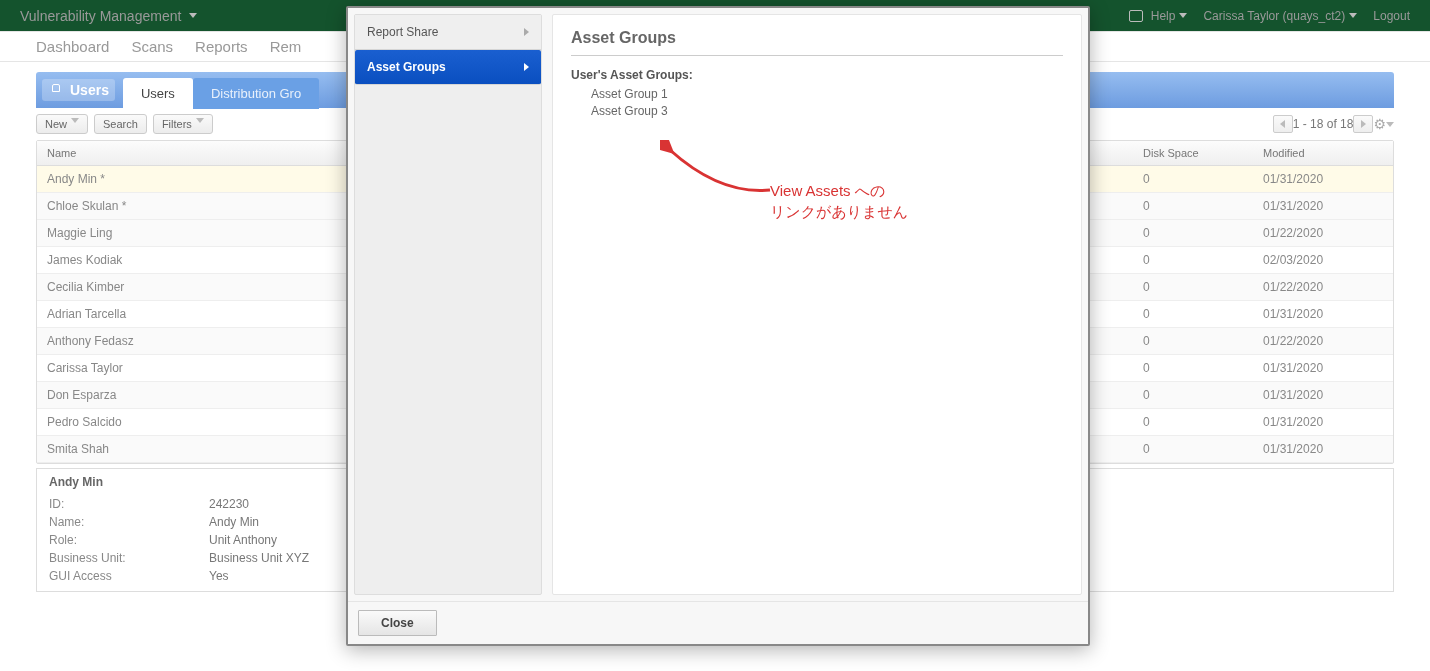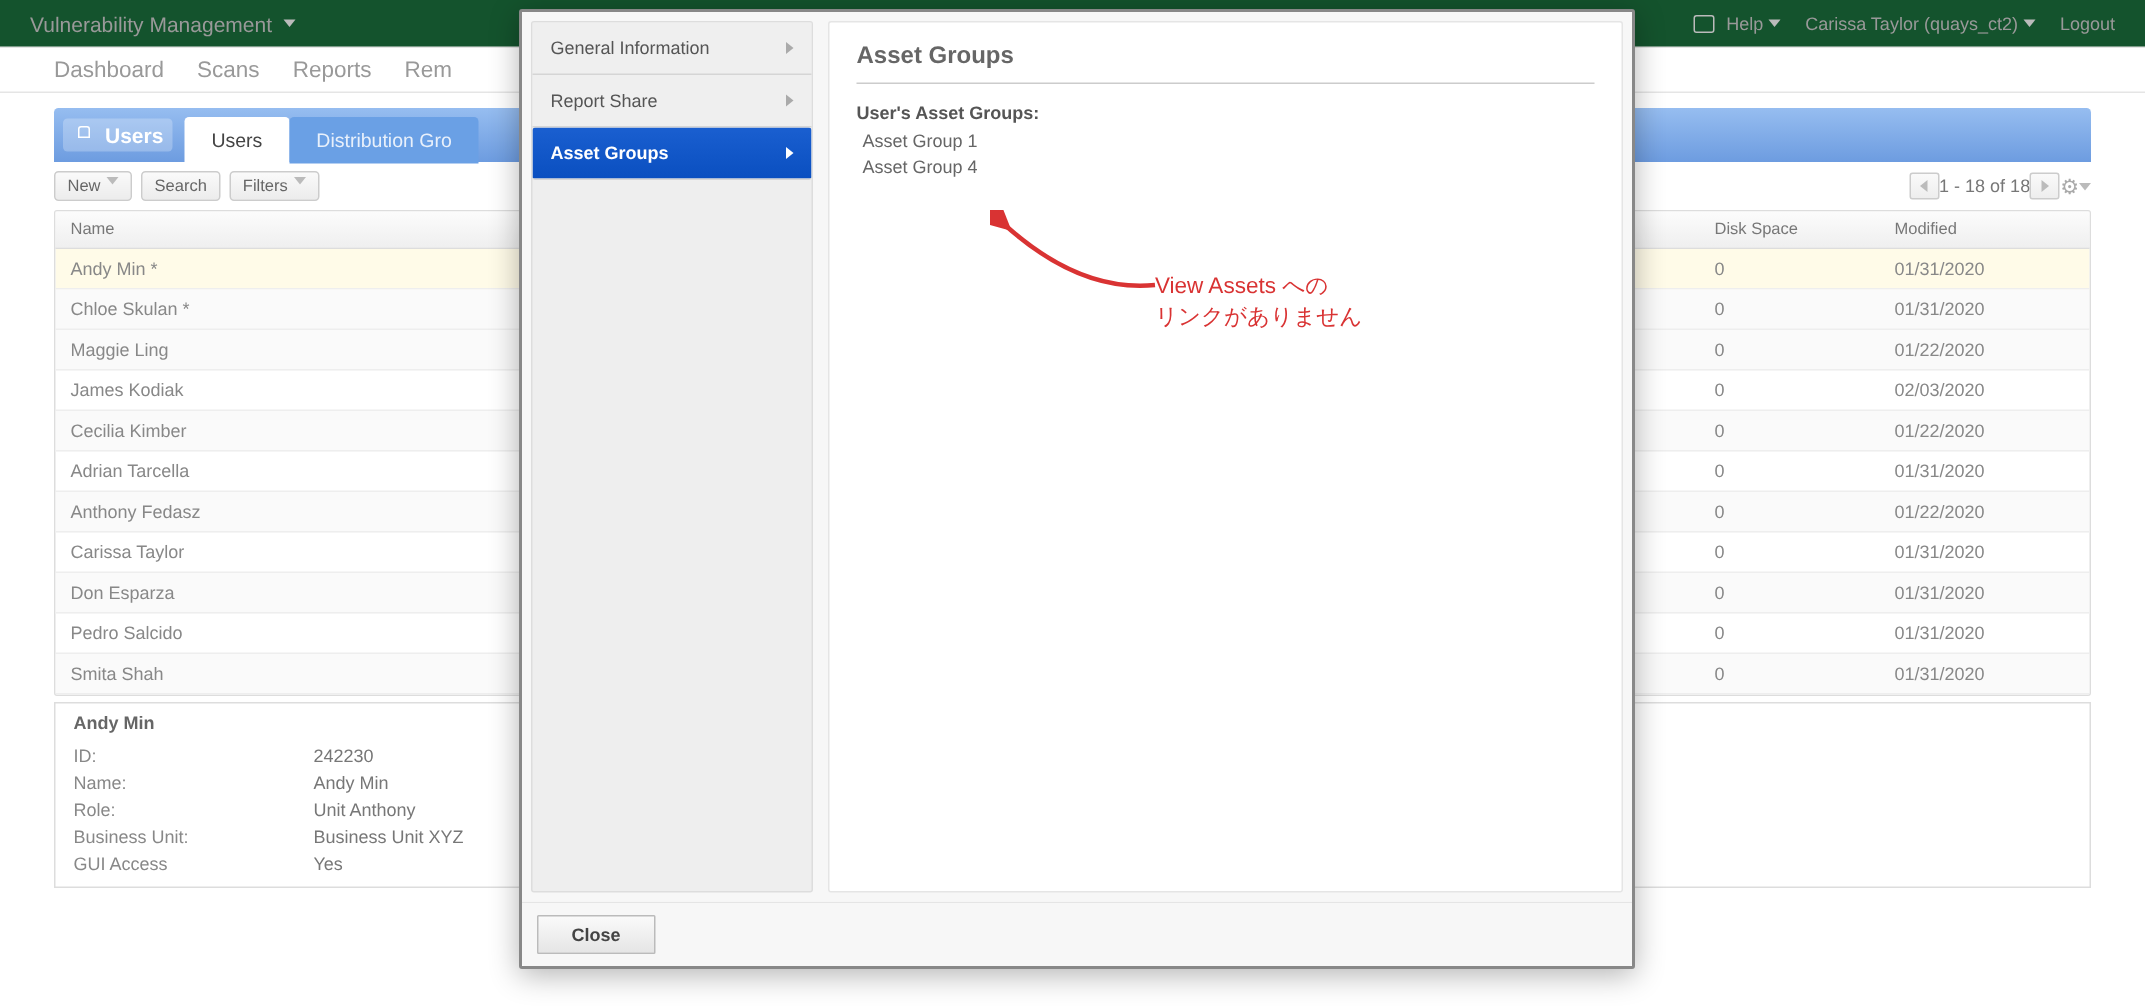--- a/index.html
+++ b/index.html
@@ -57,21 +57,21 @@
 .side-nav { width: 188px; background: #eee; border: 1px solid #ddd; border-radius: 2px; display: flex; flex-direction: column; }
 .side-nav .nav-item { padding: 10px 12px; font-size: 12px; color: #555; border-bottom: 1px solid #d5d5d5; display: flex; align-items: center; justify-content: space-between; cursor: pointer; background: #efefef; }
 .side-nav .nav-item.active { background: linear-gradient(#1a5fd0, #0a4fc0); color: #fff; font-weight: bold; border-radius: 2px; }
 .side-nav .chev-right { width: 0; height: 0; border-top: 4px solid transparent; border-bottom: 4px solid transparent; border-left: 5px solid #aaa; }
 .side-nav .nav-item.active .chev-right { border-left-color: #fff; }
 
 .modal-content-pane { flex: 1; background: #fff; margin-left: 10px; border: 1px solid #e5e5e5; border-radius: 2px; padding: 14px 18px; position: relative; }
 .modal-content-pane h2 { font-size: 16px; font-weight: bold; color: #666; margin-bottom: 8px; }
 .modal-content-pane .hr { border-bottom: 1px solid #ccc; margin-bottom: 12px; }
 .modal-content-pane .section-label { font-weight: bold; font-size: 12px; color: #555; margin-bottom: 4px; }
-.modal-content-pane .item { font-size: 12px; color: #666; margin-left: 4px; line-height: 1.4; }
+.modal-content-pane .item { font-size: 12px; color: #666; margin-left: 20px; line-height: 1.4; }
 
 .annotation { position: absolute; top: 180px; left: 770px; color: #d93333; font-size: 15px; pointer-events: none; }
 .annotation-text { line-height: 1.4; white-space: pre-line; }
 .arrow-svg { position: absolute; top: 140px; left: 660px; pointer-events: none; }
 
 .modal-footer { padding: 8px 10px; border-top: 1px solid #e5e5e5; background: #f7f7f7; border-radius: 0 0 2px 2px; }
 .modal-footer .btn-close { background: linear-gradient(#fafafa, #e5e5e5); border: 1px solid #bbb; border-radius: 1px; padding: 5px 22px; font-size: 12px; color: #444; font-weight: bold; cursor: pointer; }
 
 .icon-users { display: inline-block; width: 16px; height: 12px; position: relative; }
 .icon-users::before { content: ''; position: absolute; width: 6px; height: 6px; border: 1.5px solid #fff; border-radius: 2px 2px 0 0; top: 0; left: 4px; }
@@ -258,38 +258,34 @@
           <div class="dv">Yes</div>
         </div>
       </div>
   </div>
 </div>
 
 <div class="modal">
   <div class="modal-body">
     <div class="side-nav">
       <div class="nav-item">
-        <span>General Information</span>
-        <span class="chev-right"></span>
-      </div>
-      <div class="nav-item">
         <span>Report Share</span>
         <span class="chev-right"></span>
       </div>
       <div class="nav-item active">
         <span>Asset Groups</span>
         <span class="chev-right"></span>
       </div>
     </div>
     <div class="modal-content-pane">
       <h2>Asset Groups</h2>
       <div class="hr"></div>
       <div class="section-label">User's Asset Groups:</div>
       <div class="item">Asset Group 1</div>
-      <div class="item">Asset Group 4</div>
+      <div class="item">Asset Group 3</div>
     </div>
   </div>
   <div class="modal-footer">
     <button class="btn-close">Close</button>
   </div>
 </div>
 
 <svg class="arrow-svg" width="130" height="70">
   <defs>
       <marker id="ah" markerWidth="8" markerHeight="8" refX="2" refY="4" orient="auto">

